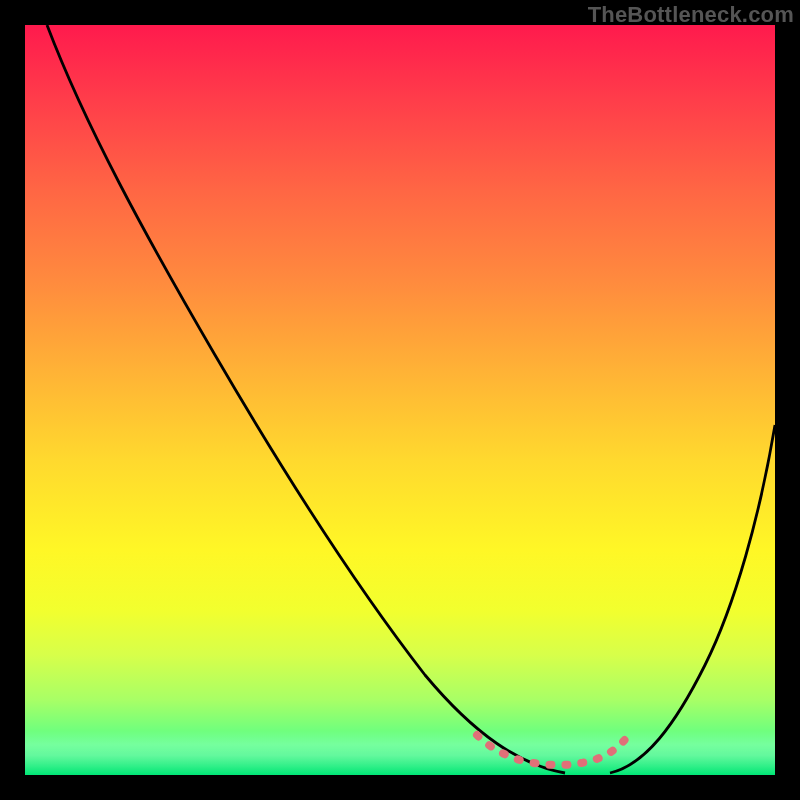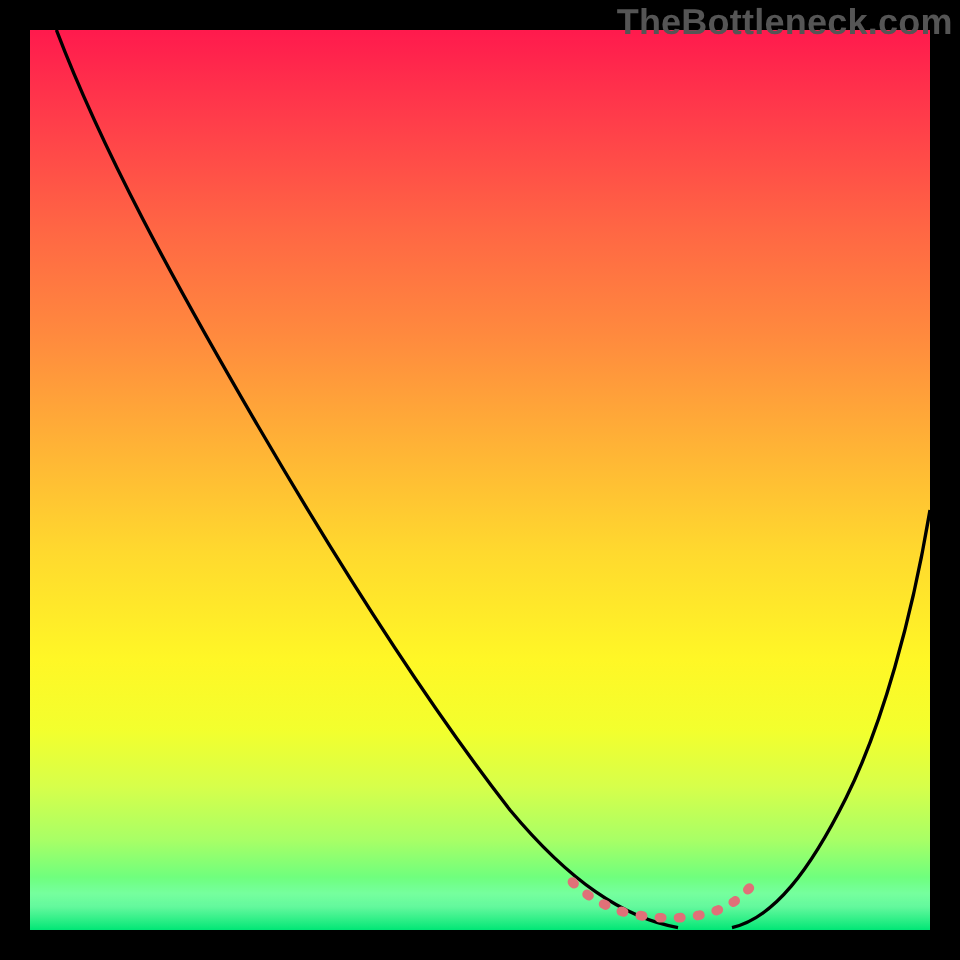--- a/index.html
+++ b/index.html
@@ -9,21 +9,21 @@
     background: #000;
     position: relative;
     overflow: hidden;
     font-family: Arial, Helvetica, sans-serif;
   }
   .watermark {
     position: absolute;
     top: 2px;
     right: 6px;
     color: #555;
-    font-size: 30px;
+    font-size: 22px;
     font-weight: bold;
     letter-spacing: 0.2px;
     z-index: 20;
   }
   .plot-area {
     position: absolute;
     left: 25px;
     top: 25px;
     width: 750px;
     height: 750px;

